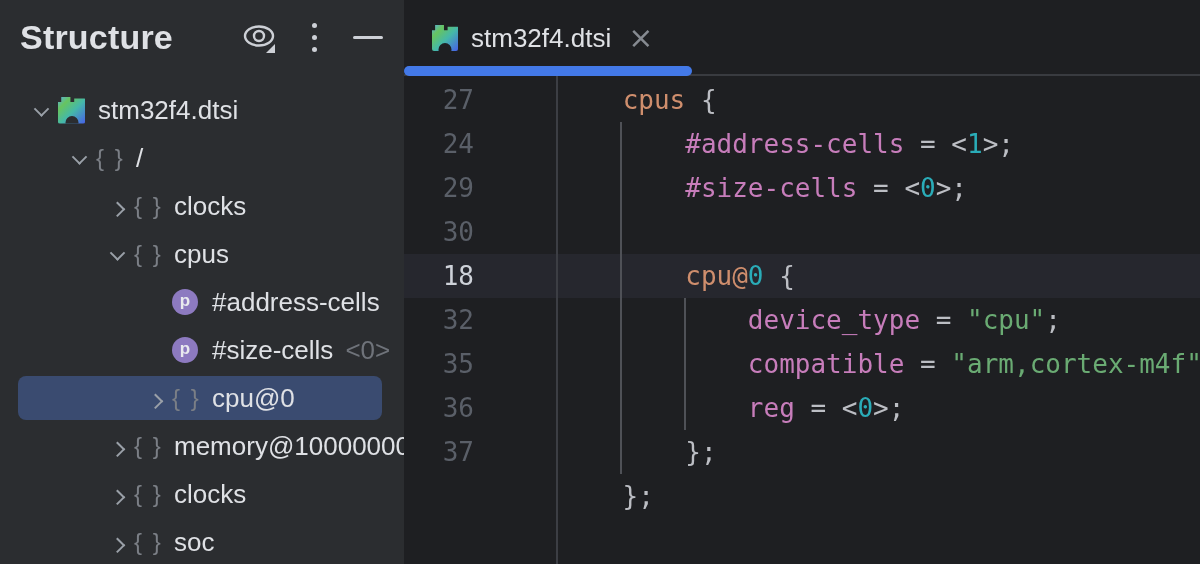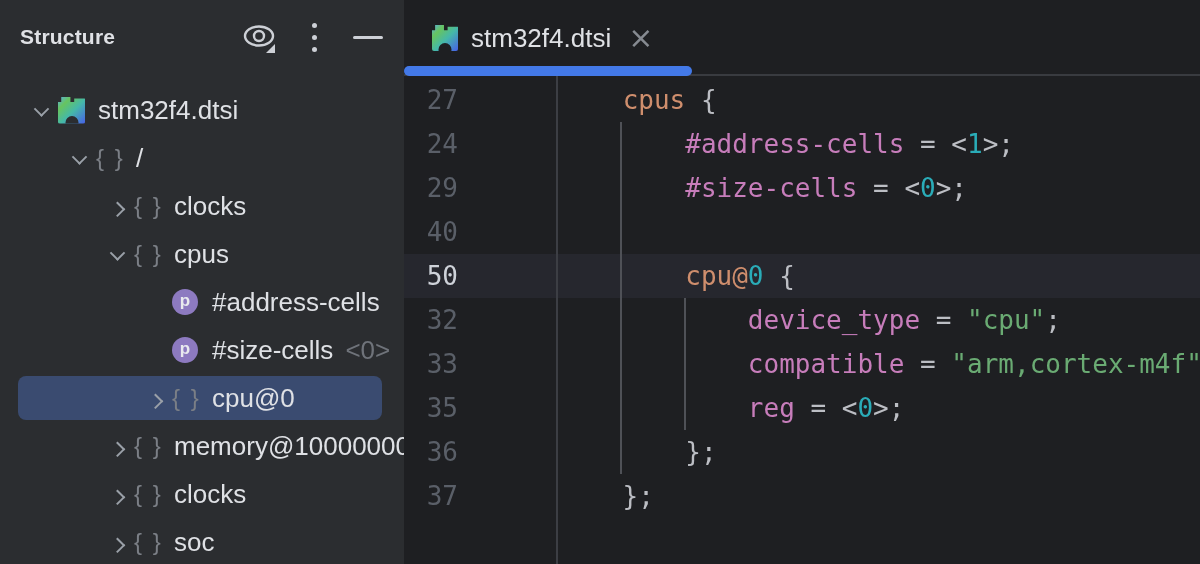--- a/index.html
+++ b/index.html
@@ -9,21 +9,21 @@
     background:#1e1f22; font-family:"Liberation Sans", sans-serif;
     -webkit-font-smoothing:antialiased;
   }
 
   
   .structure-panel {
     position:absolute; left:0; top:0; width:404px; height:564px;
     background:#2b2d30; overflow:hidden;
   }
   .panel-header { height:74px; display:flex; align-items:center; padding:0 16px 0 20px; }
-  .panel-title { font-size:21px; font-weight:700; color:#dfe1e5; letter-spacing:0.2px; }
+  .panel-title { font-size:34px; font-weight:700; color:#dfe1e5; letter-spacing:0.2px; }
   .panel-toolbar { margin-left:auto; display:flex; align-items:center; gap:14px; }
   .tool-btn { width:40px; height:40px; display:flex; align-items:center; justify-content:center;
               border-radius:6px; position:relative; cursor:default; }
   .eye-svg { display:block; }
   .eye-corner { position:absolute; right:5px; bottom:4px; width:0; height:0;
                 border-left:9px solid transparent; border-bottom:9px solid #cdd0d6; }
   .kebab { display:flex; flex-direction:column; gap:7px; align-items:center; }
   .kebab i { width:5px; height:5px; border-radius:50%; background:#cdd0d6; }
   .minus-bar { width:30px; height:3px; border-radius:2px; background:#cdd0d6; }
 
@@ -66,21 +66,21 @@
   .tab-underline { position:absolute; left:0; bottom:0; width:288px; height:10px;
                    border-radius:5px; background:#4379e8; }
 
   .editor-body { position:absolute; left:0; top:76px; right:0; bottom:0; overflow:hidden;
                  font-family:"DejaVu Sans Mono", monospace; font-size:26px; }
   .current-line { position:absolute; left:0; right:0; top:178px; height:44px; background:#26272e; }
   .indent-guide { position:absolute; width:2px; background:#4f5157; }
   .guide-1 { left:216px; top:46px;  height:352px; }
   .guide-2 { left:280px; top:222px; height:132px; }
   .gutter-sep { position:absolute; left:152px; top:0; bottom:0; width:2px; background:#3c3e44; }
-  .gutter { position:absolute; left:0; top:2px; width:128px;padding-left:13px; }
+  .gutter { position:absolute; left:16px; top:2px; width:128px;padding-left:13px; }
   .lnum { height:44px; line-height:44px; text-align:right; padding-right:74px; color:#5a5f68; }
   .lnum.current { color:#ced2d9; }
   .code-area { position:absolute; left:156px; top:2px; right:0; }
   .code-line { height:44px; line-height:44px; white-space:pre; }
   .tk-d   { color:#bcbec4; }
   .tk-n   { color:#cf8e6d; }
   .tk-p   { color:#c77dbb; }
   .tk-num { color:#2aacb8; }
   .tk-s   { color:#6aab73; }
 </style>
@@ -216,24 +216,23 @@
 
     <div class="editor-body">
       <div class="current-line"></div>
       <div class="indent-guide guide-1"></div>
       <div class="indent-guide guide-2"></div>
       <div class="gutter-sep"></div>
       <div class="gutter" id="gutter">
           <div class="lnum">27</div>
           <div class="lnum">24</div>
           <div class="lnum">29</div>
-          <div class="lnum">40</div>
-          <div class="lnum current">50</div>
+          <div class="lnum">30</div>
+          <div class="lnum current">18</div>
           <div class="lnum">32</div>
-          <div class="lnum">33</div>
           <div class="lnum">35</div>
           <div class="lnum">36</div>
           <div class="lnum">37</div>
         </div>
       <div class="code-area" id="code-area">
           <div class="code-line"><span class="tk-d">    </span><span class="tk-n">cpus</span><span class="tk-d"> {</span></div>
           <div class="code-line"><span class="tk-d">        </span><span class="tk-p">#address-cells</span><span class="tk-d"> = &lt;</span><span class="tk-num">1</span><span class="tk-d">&gt;;</span></div>
           <div class="code-line"><span class="tk-d">        </span><span class="tk-p">#size-cells</span><span class="tk-d"> = &lt;</span><span class="tk-num">0</span><span class="tk-d">&gt;;</span></div>
           <div class="code-line"></div>
           <div class="code-line"><span class="tk-d">        </span><span class="tk-n">cpu@</span><span class="tk-num">0</span><span class="tk-d"> {</span></div>

